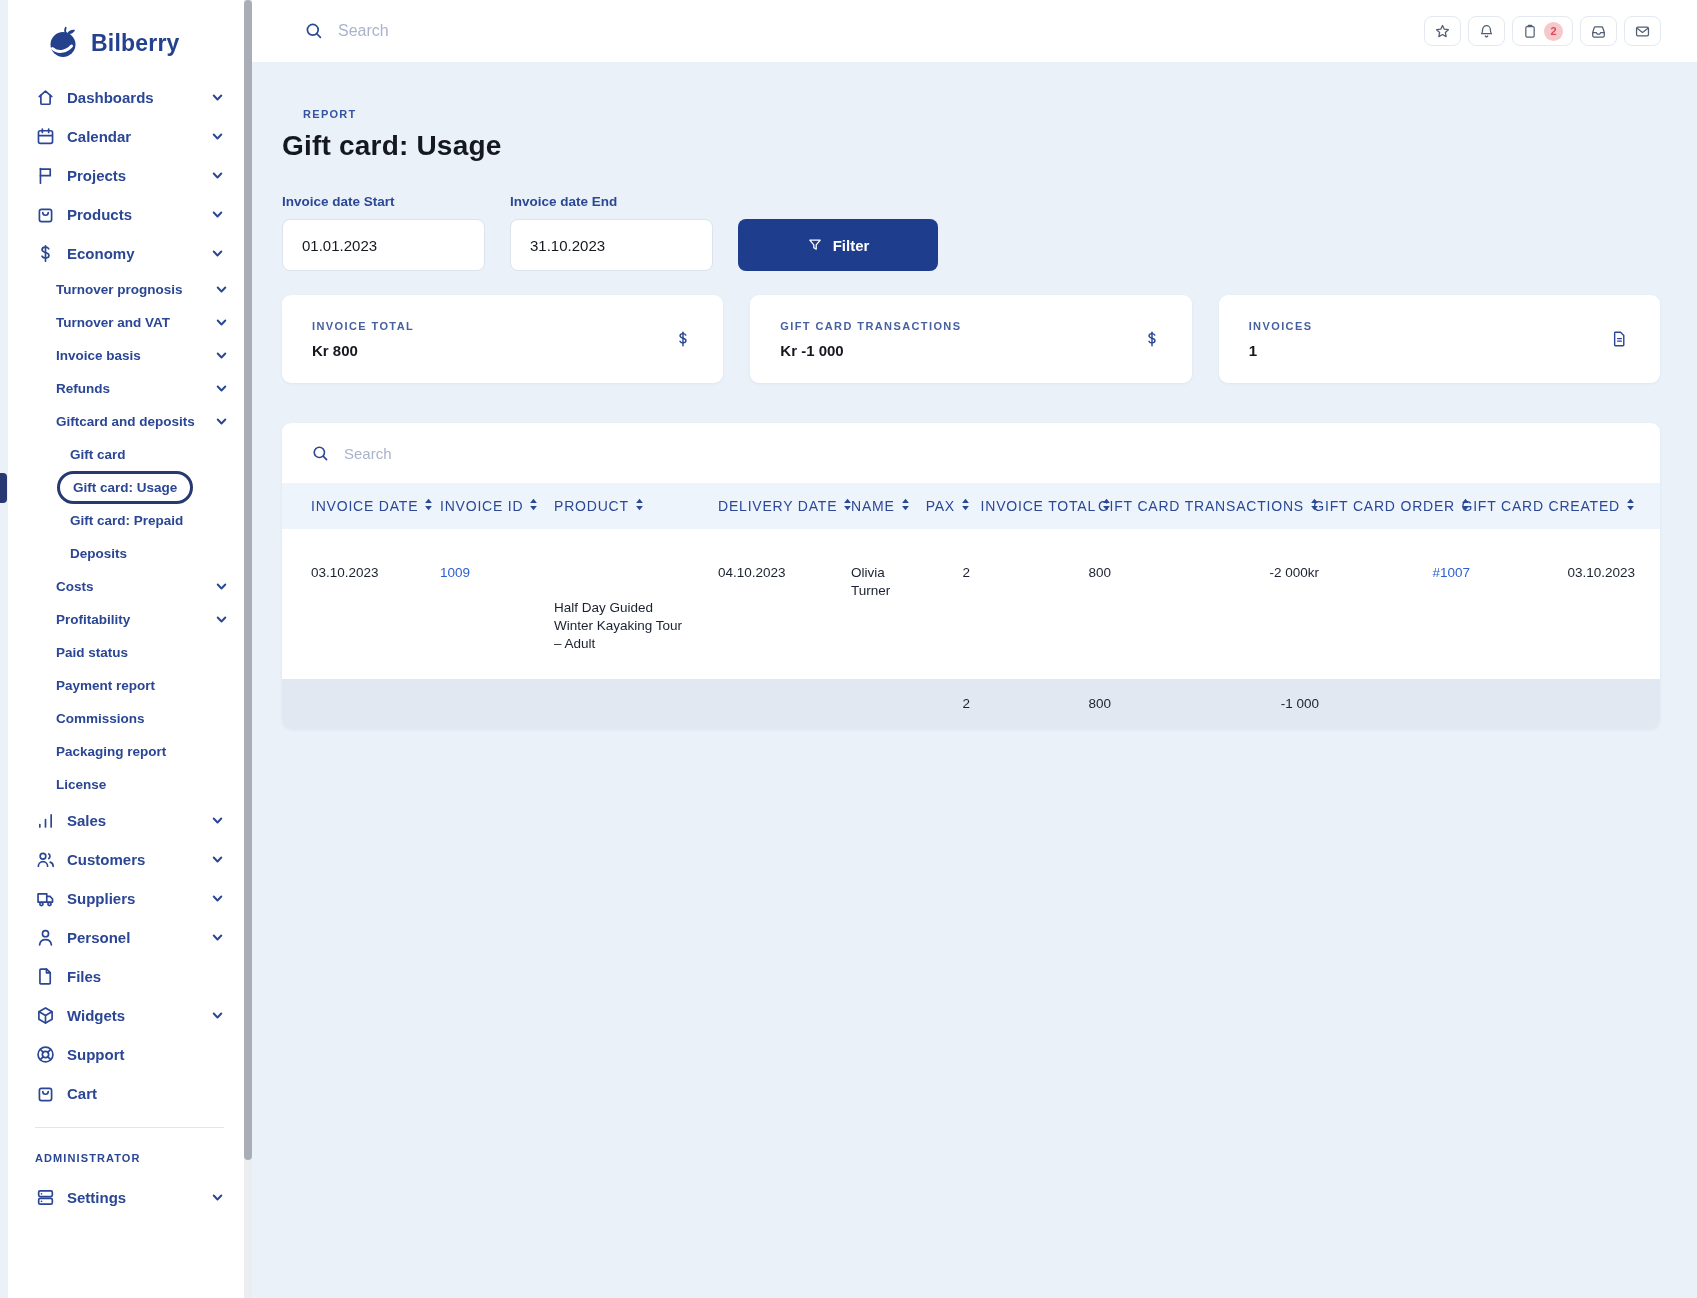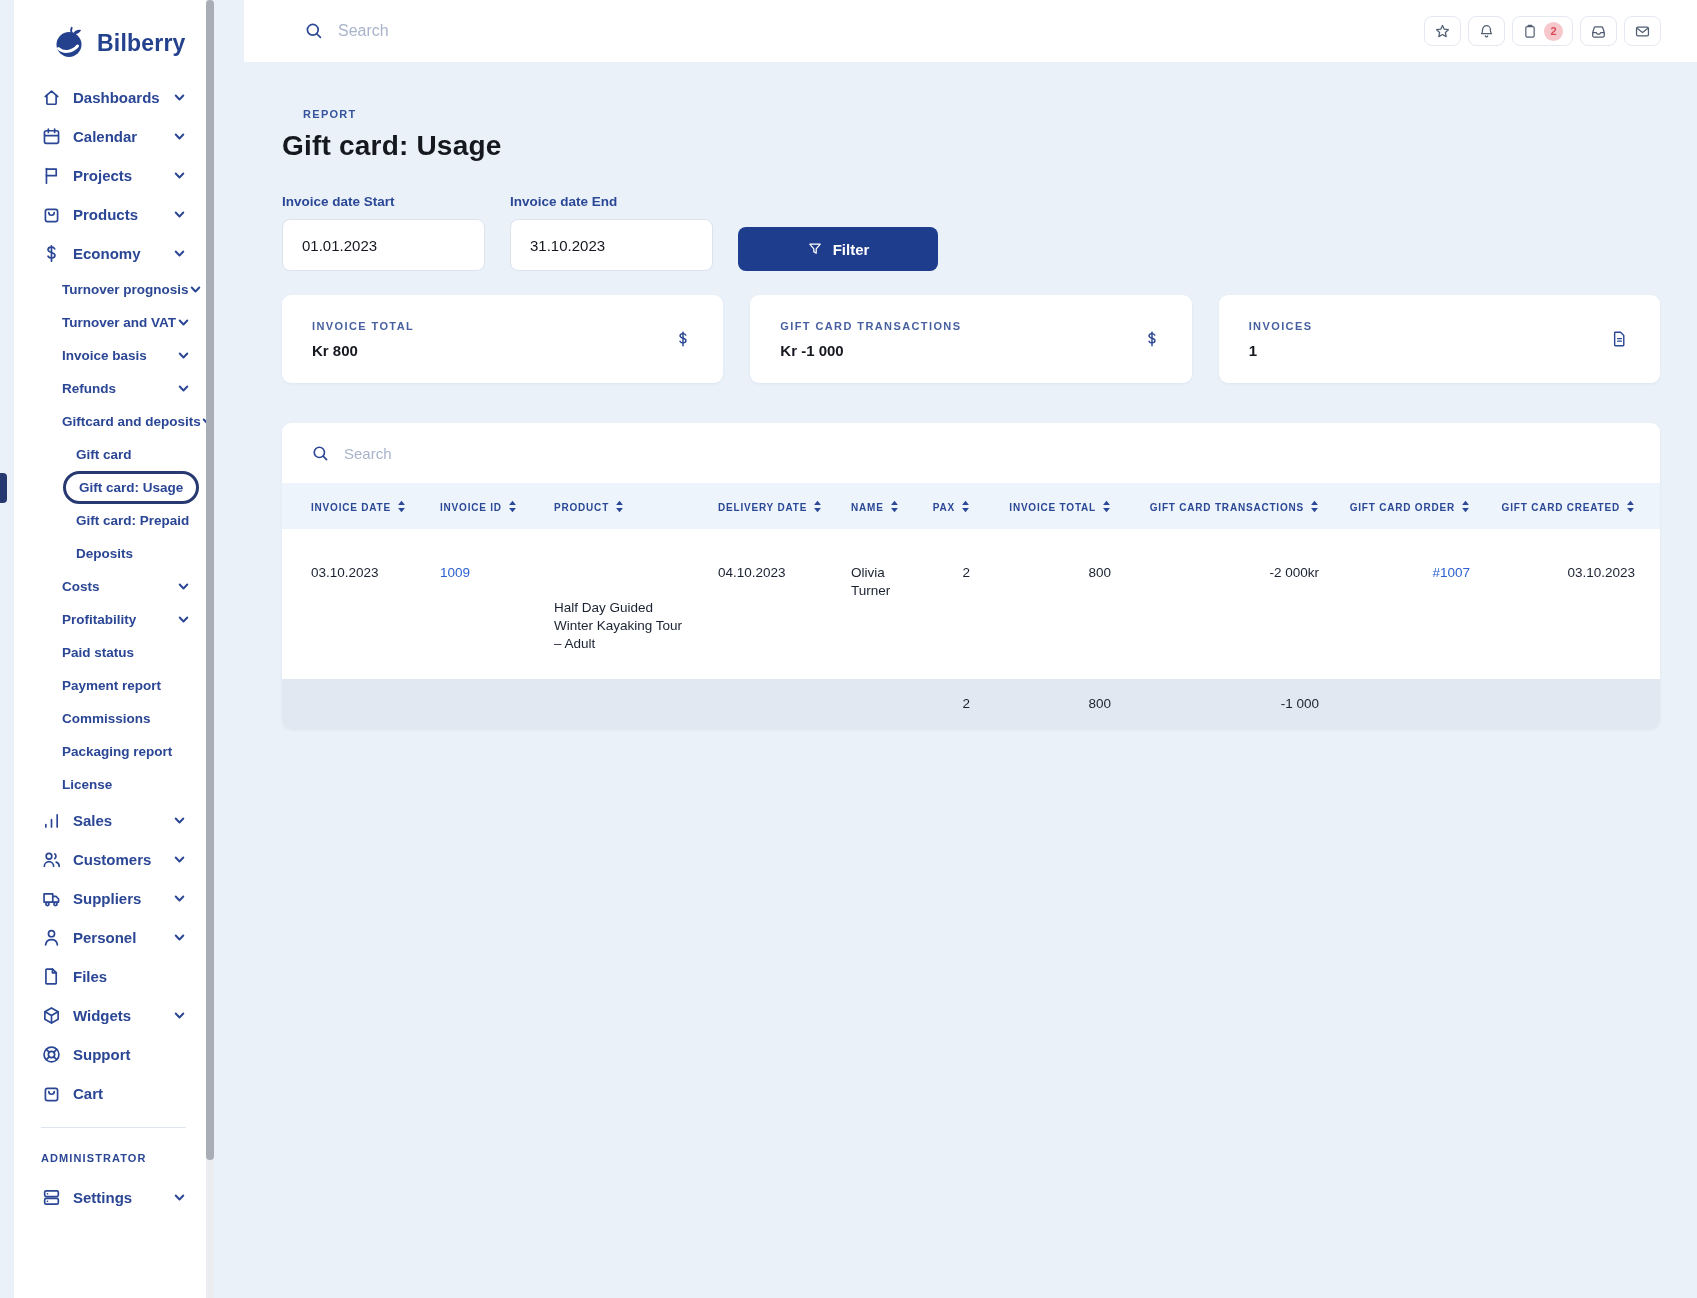--- a/index.html
+++ b/index.html
@@ -1,20 +1,20 @@
 <!DOCTYPE html>
 <html><head>
 <meta charset="utf-8">
 <style>
   * { margin:0; padding:0; box-sizing:border-box; }
   html,body { width:1697px; height:1298px; overflow:hidden; }
   body { font-family:"Liberation Sans","DejaVu Sans",sans-serif; background:#eaf1f9; color:#15181f; }
 
   
-  .sidebar { position:fixed; left:14px; top:0; width:200px; height:1298px; background:#fff; z-index:10; }
+  .sidebar { position:fixed; left:8px; top:0; width:244px; height:1298px; background:#fff; z-index:10; }
   .sb-scrolltrack { position:absolute; right:0; top:0; width:8px; height:100%; background:#ecedf0; }
   .sb-scrollthumb { position:absolute; right:0; top:0; width:8px; height:1160px; background:#a9aeb6; border-radius:4px; }
   .logo-row { display:flex; align-items:center; gap:9px; padding:26px 0 18px 38px; height:78px; }
   .brand-name { font-size:23px; font-weight:700; color:#24418e; letter-spacing:.2px; }
   .nav-item { display:flex; align-items:center; cursor:pointer; color:#2a4694; }
   .nav-item.lvl1 { height:39px; padding:0 28px 0 27px; font-size:15px; font-weight:600; }
   .nav-item.lvl2 { height:33px; padding:0 24px 0 48px; font-size:13.5px; font-weight:600; }
   .nav-item.lvl3 { height:33px; padding:0 16px 0 62px; font-size:13.5px; font-weight:600; }
   .nav-ic { width:21px; height:21px; margin-right:11px; display:flex; align-items:center; justify-content:center; flex:none; }
   .nav-label { white-space:nowrap; }
@@ -34,35 +34,35 @@
   .tb-btn { height:30px; min-width:35px; padding:0 9px; background:#fff; border:1px solid #e4e8f0; border-radius:8px; display:flex; align-items:center; justify-content:center; gap:6px; cursor:pointer; color:#525e72; }
   .badge { width:19px; height:19px; border-radius:50%; background:#f6c7cb; color:#da4a57; font-size:11px; font-weight:700; display:flex; align-items:center; justify-content:center; }
 
   .content { padding:46px 37px 0 38px; }
   .eyebrow { font-size:11px; font-weight:700; letter-spacing:1.3px; color:#35539e;padding-left:21px; }
   .page-title { font-size:28px; font-weight:700; color:#15181f; margin-top:10px; letter-spacing:.2px; }
 
   .filters { display:flex; align-items:flex-end; gap:25px; margin-top:32px; }
   .flabel { font-size:13.5px; font-weight:600; color:#2b4896; margin-bottom:10px; }
   .finput { width:203px; height:52px; background:#fff; border:1px solid #dbe3ef; border-radius:8px; padding:0 19px; font-size:15px; font-weight:500; color:#15181f; outline:none; font-family:inherit; }
-  .filter-btn { width:200px; height:44px; background:#1e3d8d; border:none; border-radius:8px; color:#fff; font-size:15px; font-weight:600; display:flex; align-items:center; justify-content:center; gap:10px; cursor:pointer; font-family:inherit; }
+  .filter-btn { width:200px; height:52px; background:#1e3d8d; border:none; border-radius:8px; color:#fff; font-size:15px; font-weight:600; display:flex; align-items:center; justify-content:center; gap:10px; cursor:pointer; font-family:inherit; }
 
   .cards { display:flex; gap:27px; margin-top:24px; }
   .card { flex:1; height:88px; background:#fff; border-radius:9px; box-shadow:0 1px 3px rgba(25,50,100,.06); position:relative; padding:25px 30px 0; }
   .card-label { font-size:11px; font-weight:700; letter-spacing:1.4px; color:#47609f; white-space:nowrap; }
   .card-value { font-size:15px; font-weight:700; color:#15181f; margin-top:10px; }
   .card-ic { position:absolute; right:31px; top:50%; transform:translateY(-50%); color:#2a4694; display:flex; }
 
   .table-card { margin-top:40px; background:#fff; border-radius:9px; box-shadow:0 1px 3px rgba(25,50,100,.06); overflow:hidden; }
   .t-search { display:flex; align-items:center; gap:14px; height:60px; padding:0 29px; color:#2a4694; }
   .t-search input { border:none; outline:none; font-size:15px; width:320px; color:#33415e; background:transparent; font-family:inherit; }
   .t-search input::placeholder { color:#a8b4ca; }
   .grid { display:grid; grid-template-columns:129px 114px 164px 133px 64px 55px 141px 208px 151px 165px; padding:0 25px 0 29px; }
   .thead { background:#eef4fb; height:46px; align-items:center; }
-  .th { font-size:10px; font-weight:700; letter-spacing:.8px; color:#2b4896; display:flex; align-items:flex-end; gap:6px; white-space:nowrap; cursor:pointer; }
+  .th { font-size:14px; font-weight:400; letter-spacing:.8px; color:#2b4896; display:flex; align-items:flex-start; gap:6px; white-space:nowrap; cursor:pointer; }
   .th.right { justify-content:flex-end; }
   .sort { display:flex; flex:none; }
   .trow { padding-top:35px; padding-bottom:26px; align-items:start; }
   .td { font-size:13.5px; color:#1a2130; line-height:1.33; padding-right:14px; }
   .td:nth-child(3) { padding-right:30px;margin-top:35px; }
   .td.right { text-align:right; padding-right:0; white-space:nowrap; }
   .td a { color:#2d60cf; text-decoration:none; cursor:pointer; }
   .tsummary { background:#e2e8f1; height:50px; align-items:center; }
   .tsummary .td { font-weight:400; }
 </style>

